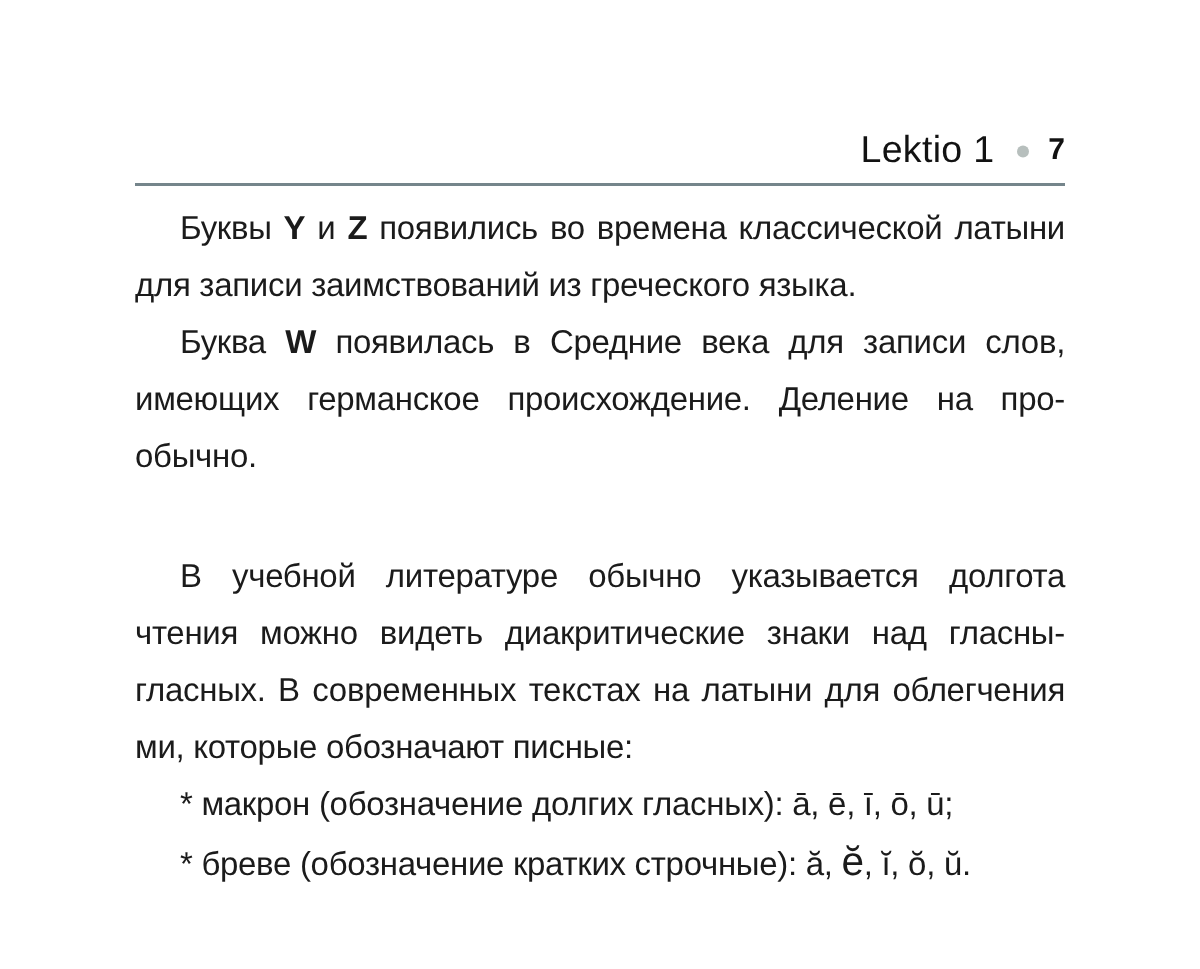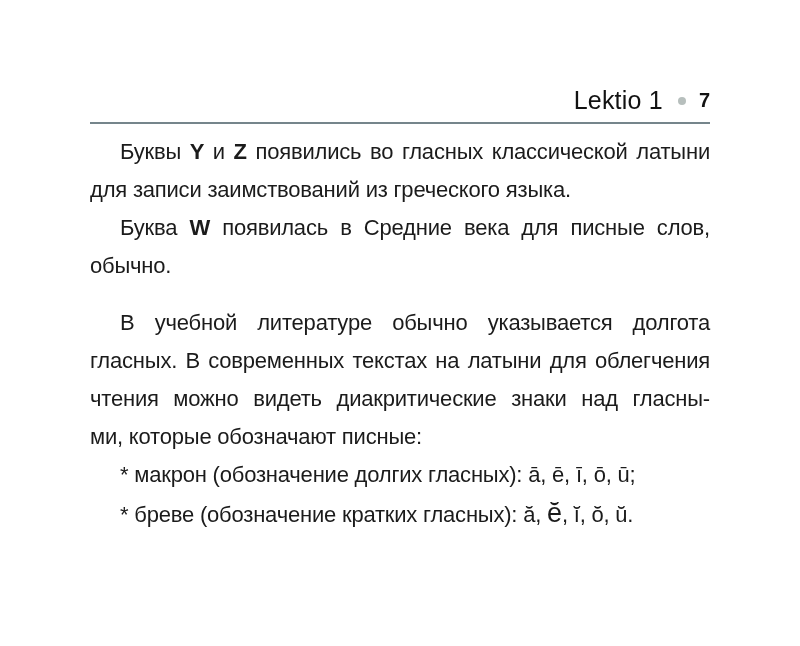--- a/index.html
+++ b/index.html
@@ -49,21 +49,21 @@
     color: #121212;
   }
   
   .bodytext {
     margin-top: 9px;
     font-size: 22px;
     line-height: 38px;
     letter-spacing: -0.2px;
   }
   .para { margin: 0; }
-  .para.spaced { margin-top: 19px; }
+  .para.spaced { margin-top: 42px; }
   .line {
     text-align: justify;
     text-align-last: justify;
   }
   .line.last {
     text-align: left;
     text-align-last: left;
   }
   .line.first { text-indent: 30px; }
   .line.bullet {
@@ -82,36 +82,37 @@
 
     <div class="runhead">
       <span class="lesson">Lektio 1</span>
       <span class="dot"></span>
       <span class="pagenum">7</span>
     </div>
 
     <div class="bodytext">
 
       <div class="para">
-        <div class="line first"><span>Буквы </span><span class="b">Y</span><span> и </span><span class="b">Z</span><span> появились во гласных классической латыни</span></div>
+        <div class="line first"><span>Буквы </span><span class="b">Y</span><span> и </span><span class="b">Z</span><span> появились во времена классической латыни</span></div>
         <div class="line last"><span>для записи заимствований из греческого языка.</span></div>
       </div>
 
       <div class="para">
-        <div class="line first"><span>Буква </span><span class="b">W</span><span> появилась в Средние века для писные слов,</span></div>
+        <div class="line first"><span>Буква </span><span class="b">W</span><span> появилась в Средние века для записи слов,</span></div>
+        <div class="line"><span>имеющих германское происхождение. Деление на про-</span></div>
         <div class="line last"><span>обычно.</span></div>
       </div>
 
       <div class="para spaced">
         <div class="line first"><span>В учебной литературе обычно указывается долгота</span></div>
+        <div class="line"><span>чтения можно видеть диакритические знаки над гласны-</span></div>
         <div class="line"><span>гласных. В современных текстах на латыни для облегчения</span></div>
-        <div class="line"><span>чтения можно видеть диакритические знаки над гласны-</span></div>
         <div class="line last"><span>ми, которые обозначают писные:</span></div>
       </div>
 
       <div class="para">
         <div class="line bullet"><span>* макрон (обозначение долгих гласных): ā, ē, ī, ō, ū;</span></div>
-        <div class="line bullet"><span>* бреве (обозначение кратких гласных): ă, </span><span class="big">ĕ</span><span>, ĭ, ŏ, ŭ.</span></div>
+        <div class="line bullet"><span>* бреве (обозначение кратких строчные): ă, </span><span class="big">ĕ</span><span>, ĭ, ŏ, ŭ.</span></div>
       </div>
 
     </div>
   </div>
 </div>
 
 </body></html>

